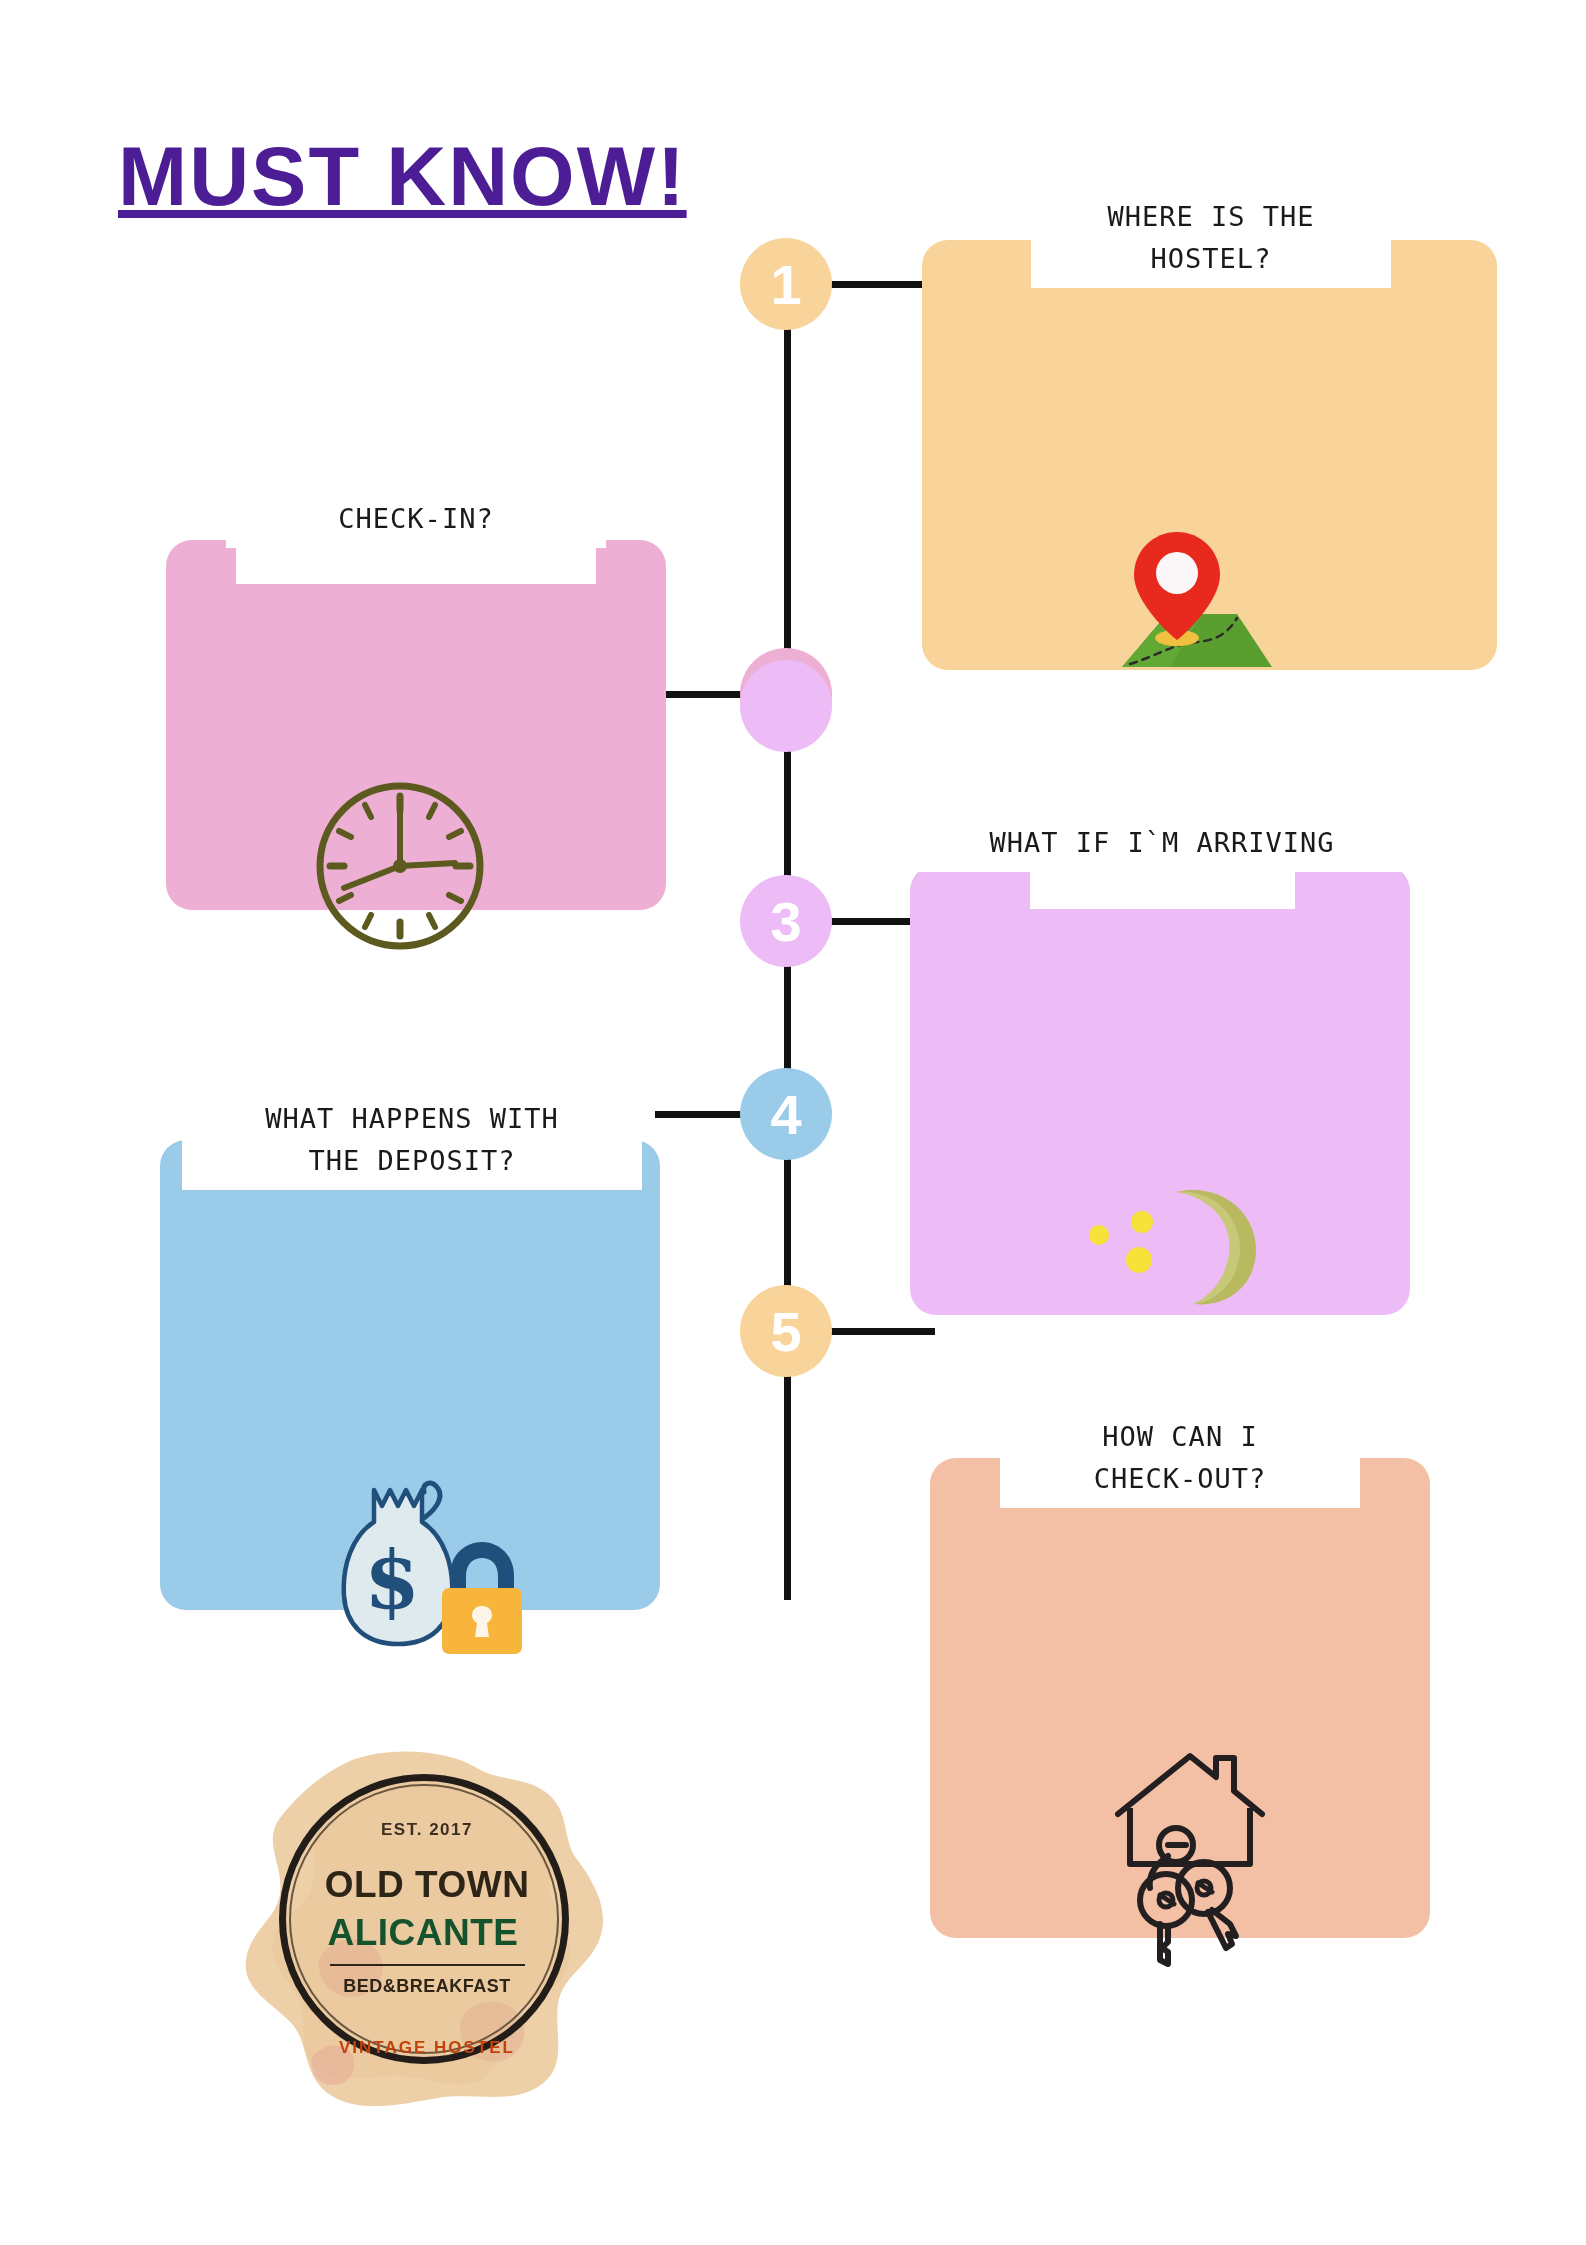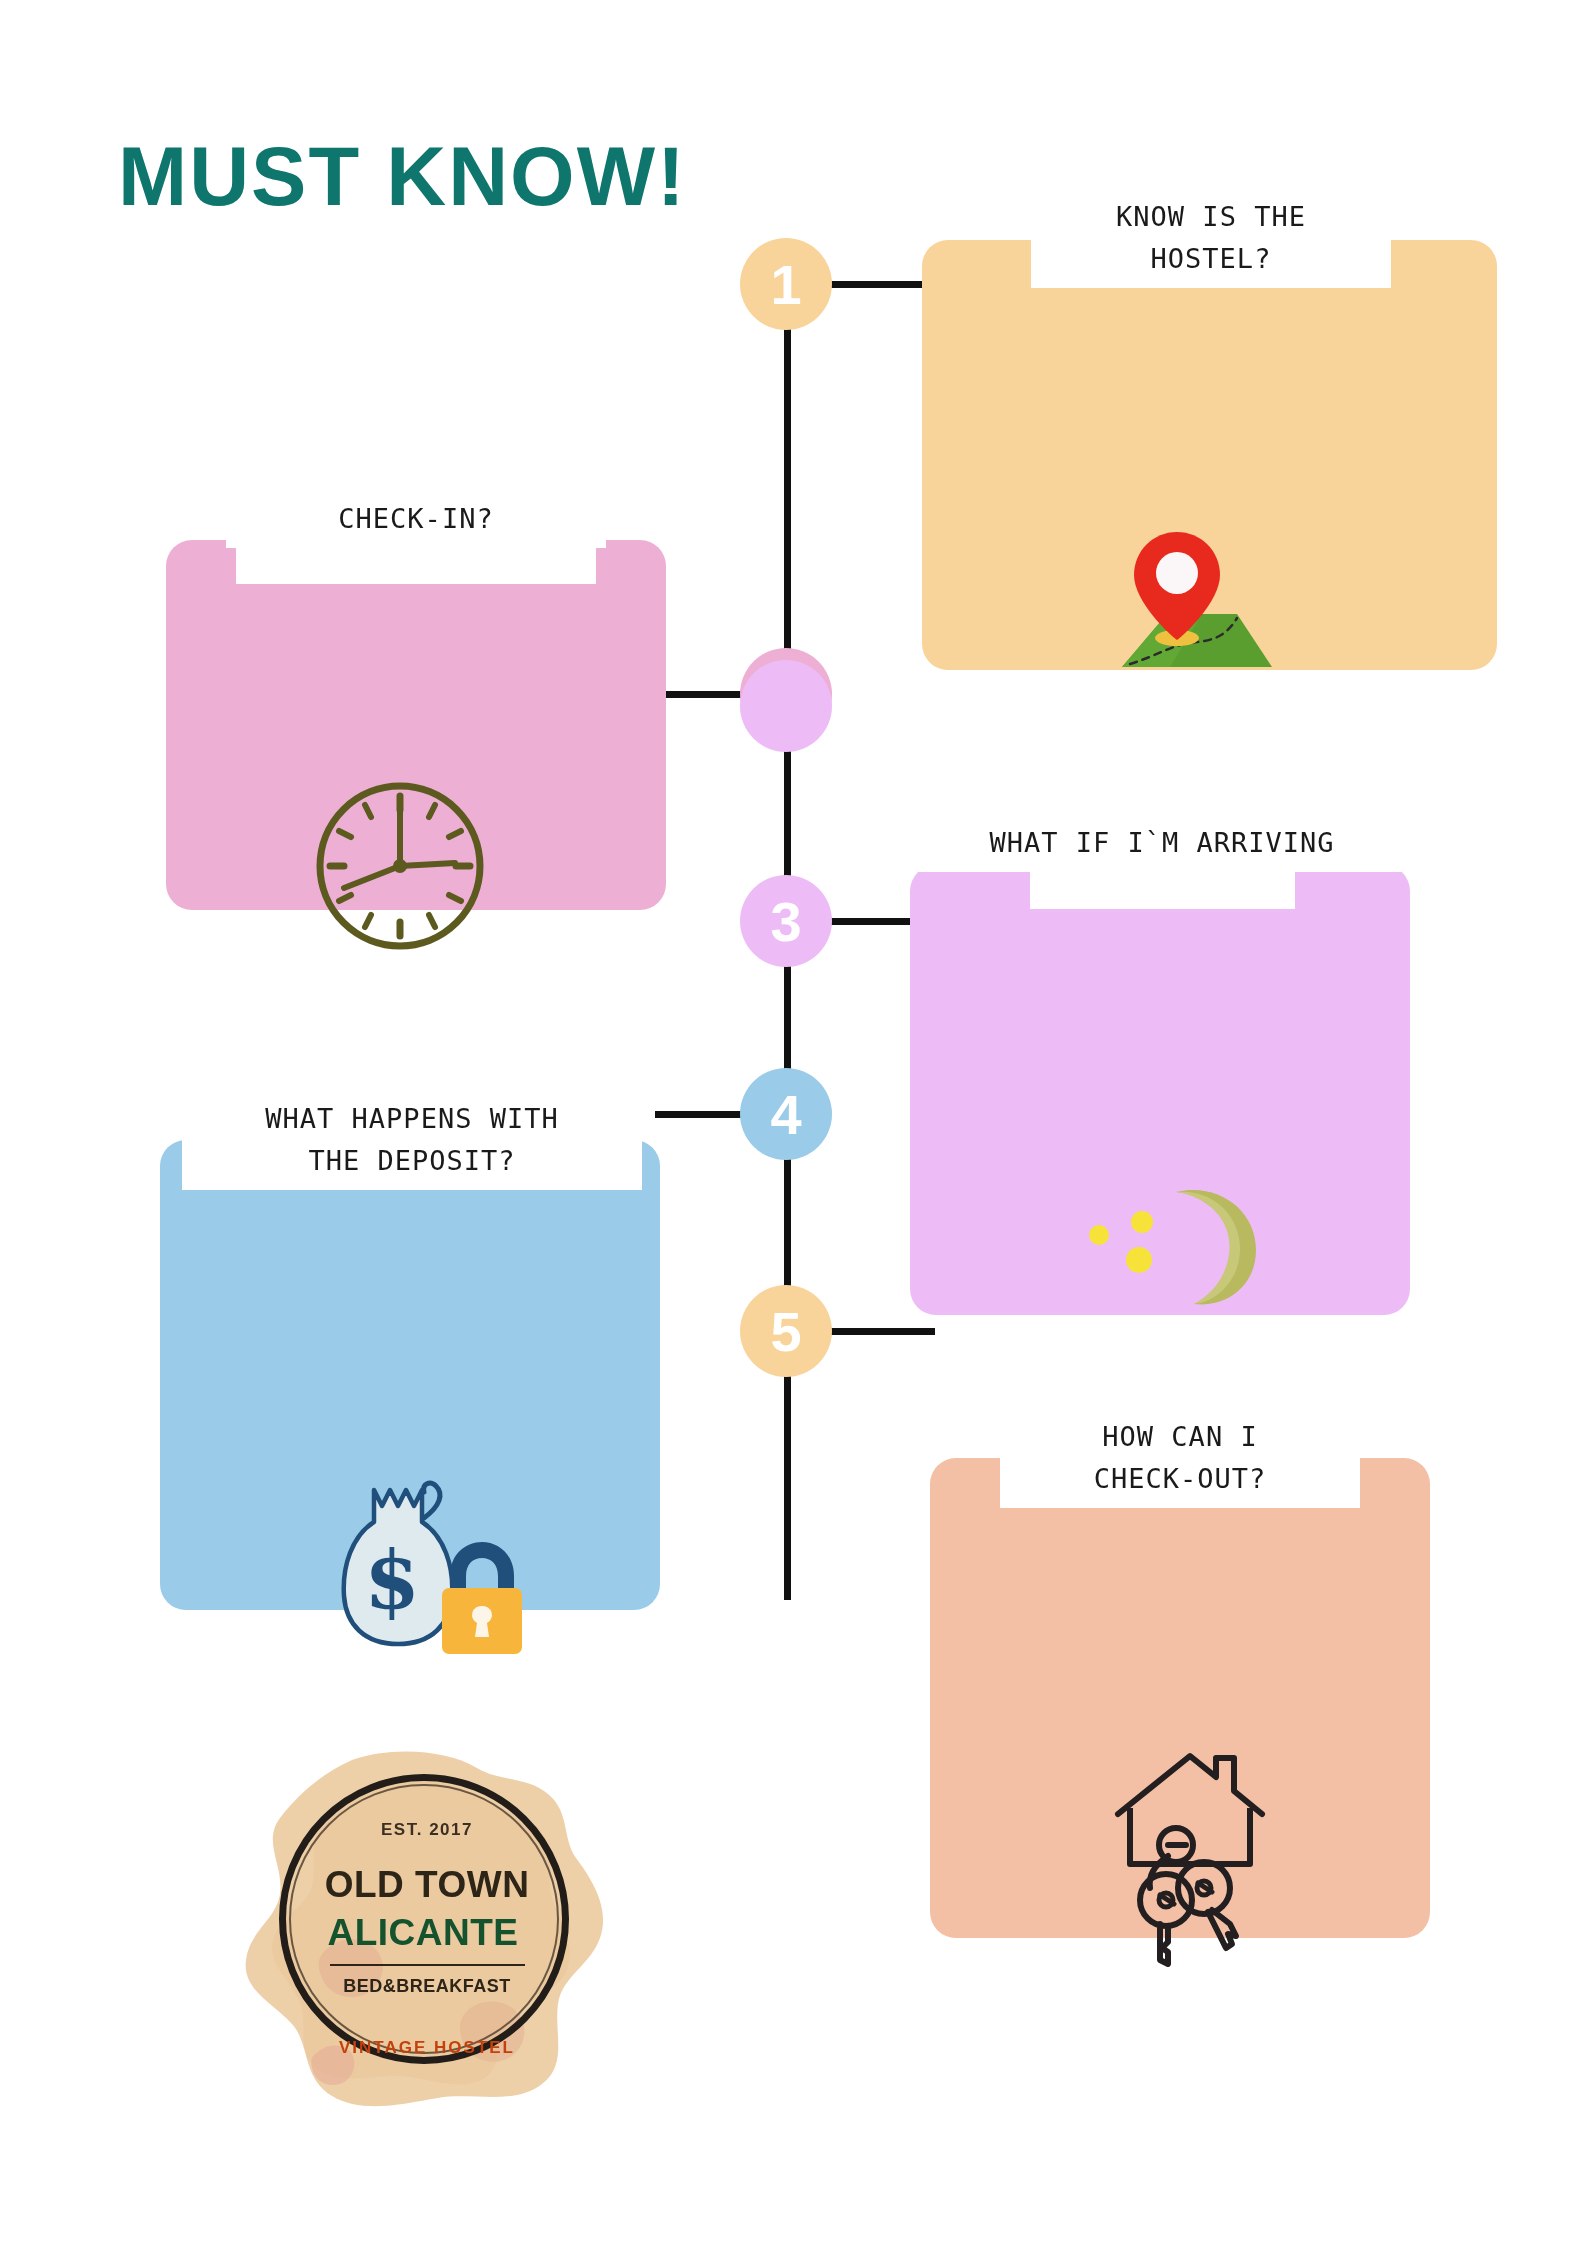--- a/index.html
+++ b/index.html
@@ -13,23 +13,24 @@
   .page{position:absolute;inset:0;}
 
   
   .main-title{
     position:absolute;
     left:118px; top:135px;
     font-family:"Liberation Sans", sans-serif;
     font-weight:bold;
     font-size:83px;
     letter-spacing:2px;
-    color:#0f766e;
+    color:#4c1d95;
     line-height:1;
     white-space:nowrap;
+    text-decoration:underline;
   }
 
   
   .spine{
     position:absolute;
     left:784px; top:300px;
     width:7px; height:1300px;
     background:#111111;
   }
 
@@ -173,21 +174,21 @@
 <div class="page">
 
   <div class="main-title">MUST KNOW!</div>
 
   <div class="spine"></div>
 
   <div class="card" style="left:922px;top:240px;width:575px;height:430px;background:#f9d49a;"></div>
 
   <div style="position:absolute;left:1055px;top:200px;width:312px;height:84px;background:#ffffff;z-index:4;"></div>
   <div class="card-title" style="left:1031px;top:192px;width:360px;">
-    <div>KNOW IS THE</div>
+    <div>WHERE IS THE</div>
     <div>HOSTEL?</div>
   </div>
   <div class="card-body" style="left:942px;top:342px;width:535px;">Old Town Alicante is located at Pintor Cabrera nº15, doorbell "Hostel". It's just 200mts away from the train station.</div>
 
   <div class="card-icon" style="left:1052px;top:522px;width:230px;height:150px;">
     <svg viewBox="0 0 230 150" width="230" height="150" aria-hidden="true">
       <polygon points="70,145 115,92 185,92 220,145" fill="#5a9e2f"></polygon>
       <polygon points="70,145 115,92 150,92 118,145" fill="#62a835"></polygon>
       <path d="M78,142 C110,132 120,122 145,120 C168,118 178,108 185,96" fill="none" stroke="#2b2b2b" stroke-width="2.5" stroke-dasharray="7 6" stroke-linecap="round"></path>
       <ellipse cx="125" cy="116" rx="22" ry="8" fill="#f0c040"></ellipse>

